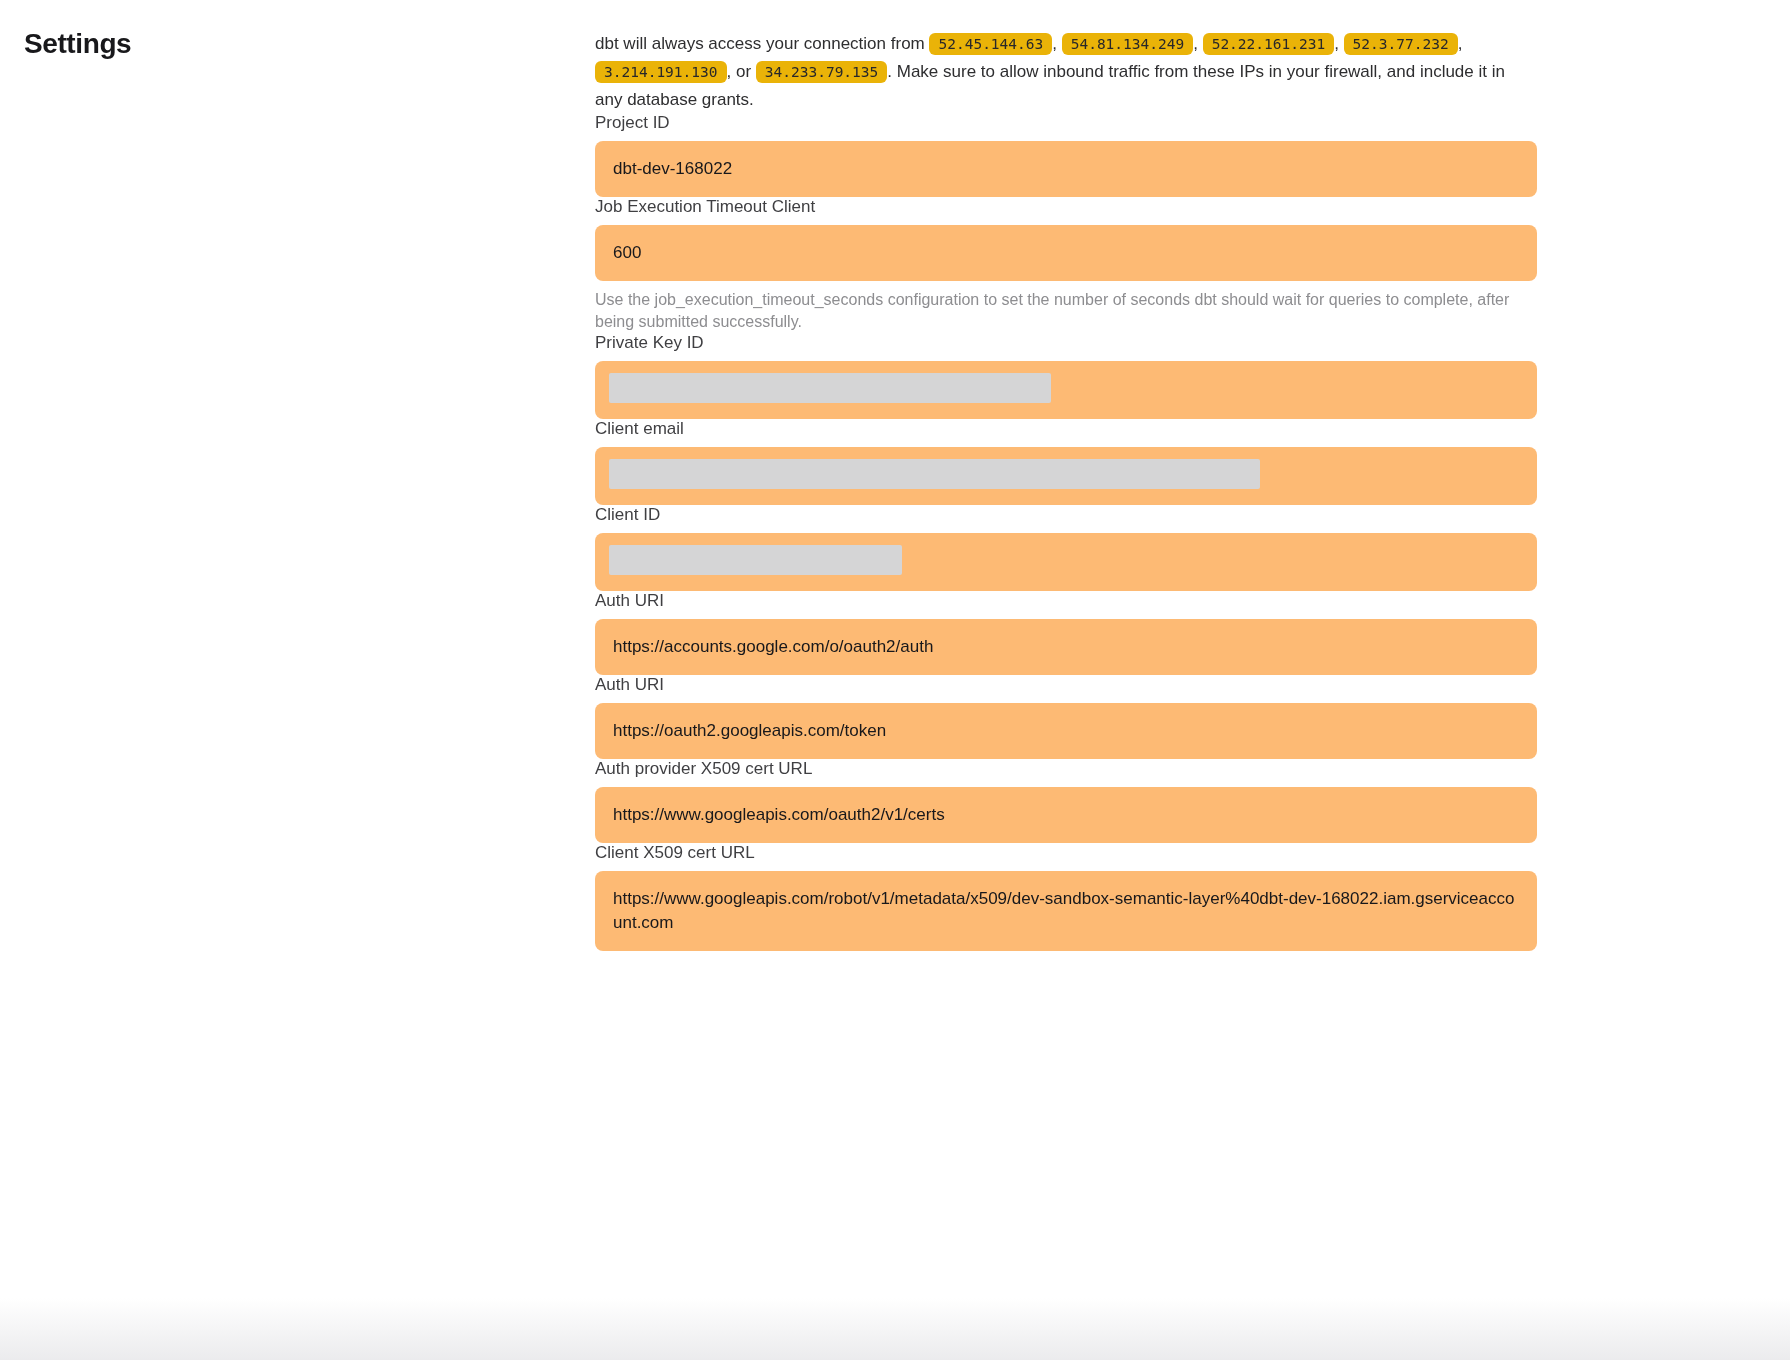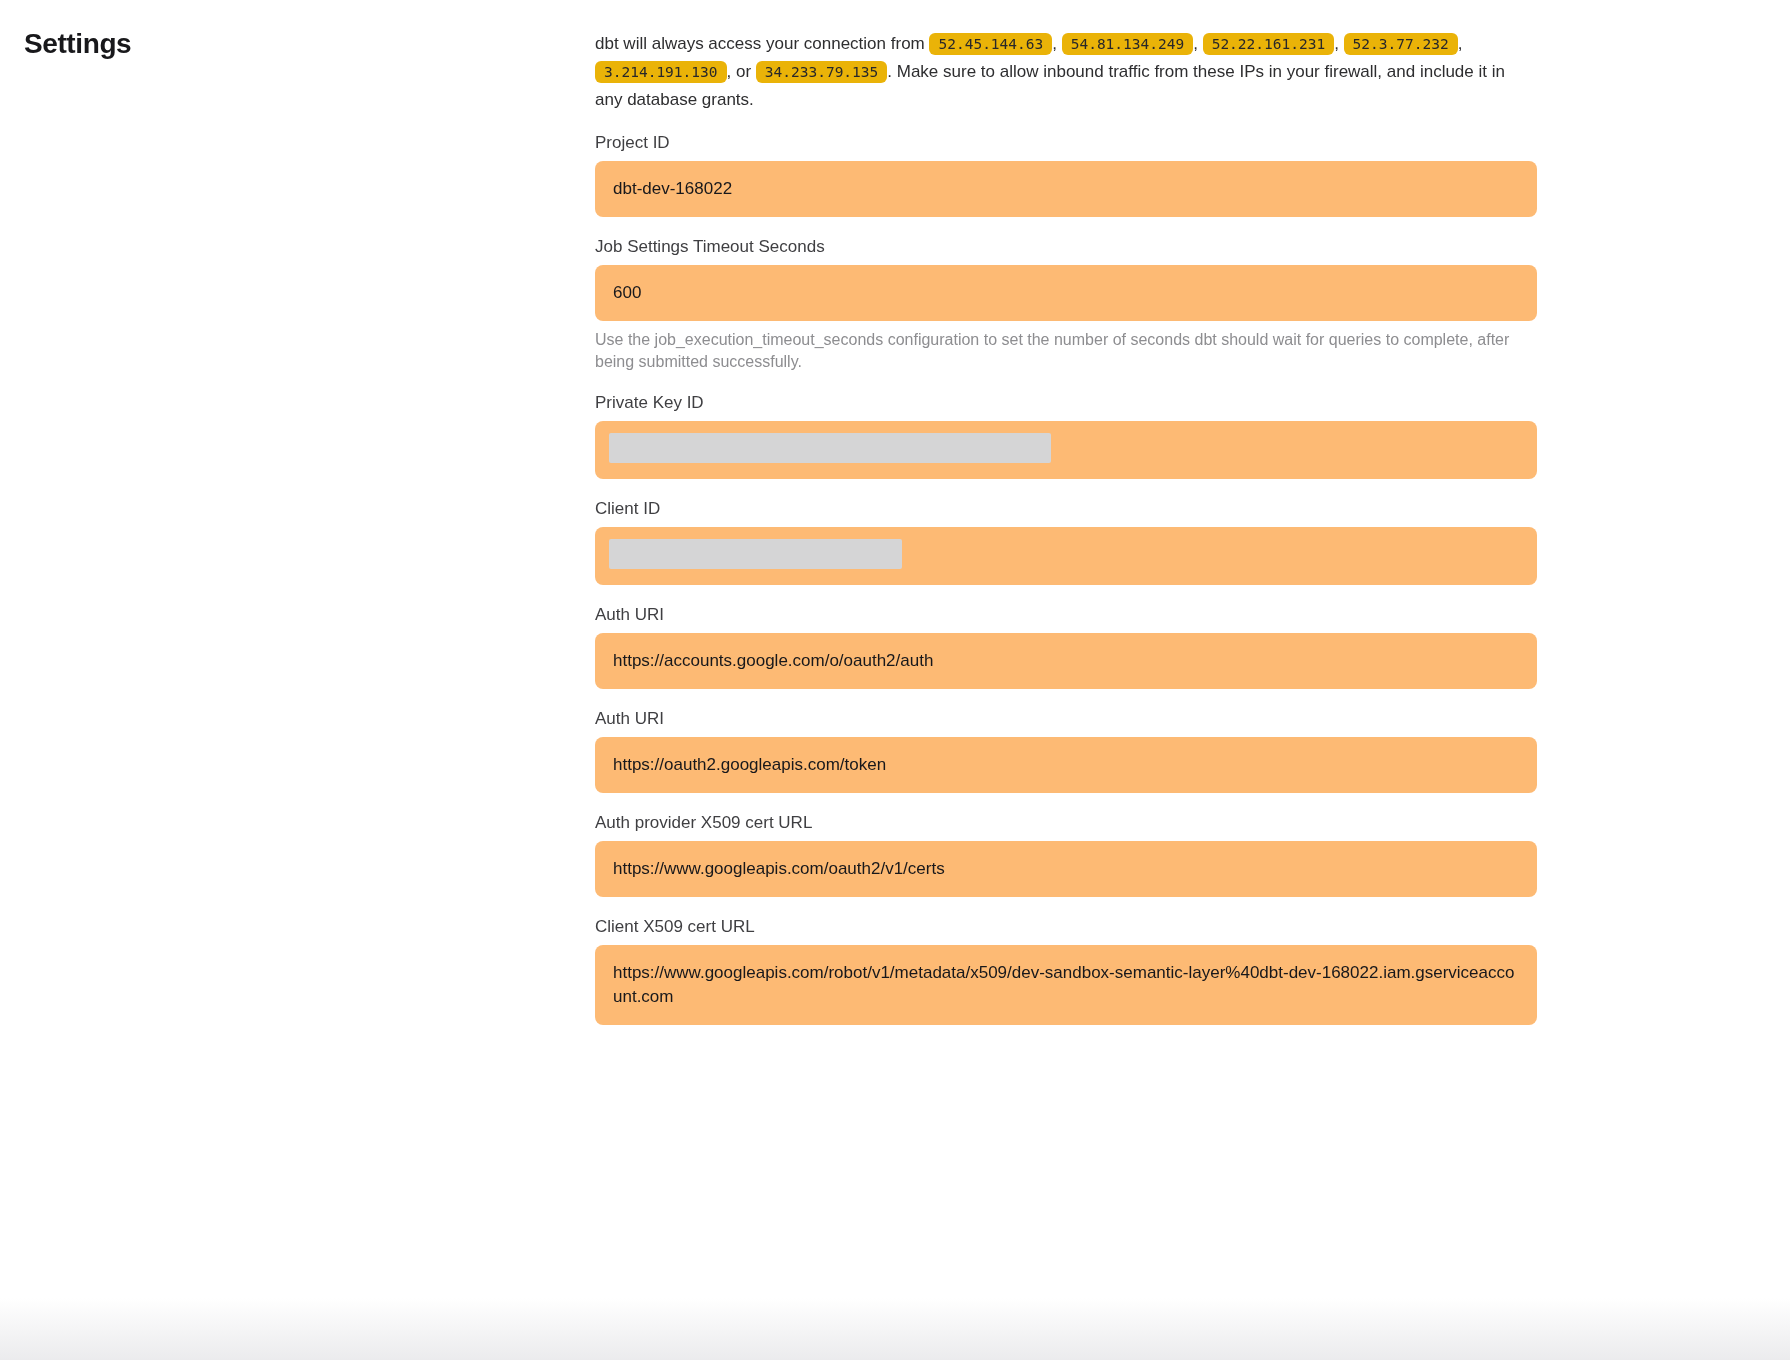--- a/index.html
+++ b/index.html
@@ -36,21 +36,20 @@
   .ip-pill {
     font-family: "DejaVu Sans Mono", "Liberation Mono", monospace;
     font-size: 14.5px;
     color: #27272a;
     background: #eab308;
     border-radius: 6px;
     padding: 3px 9px;
     white-space: nowrap;
   }
   .field-label {
-    margin-top: 20px;
     margin-bottom: 8px;
     font-size: 17px;
     font-weight: 500;
     color: #3f3f42;
   }
   .field-input {
     width: 100%;
     min-height: 54px;
     background: #fdba74;
     border-radius: 8px;
@@ -101,35 +100,41 @@
     <p class="intro"><span>dbt will always access your connection from </span><code class="ip-pill">52.45.144.63</code><span>, </span><code class="ip-pill">54.81.134.249</code><span>, </span><code class="ip-pill">52.22.161.231</code><span>, </span><code class="ip-pill">52.3.77.232</code><span>, </span><code class="ip-pill">3.214.191.130</code><span>, or </span><code class="ip-pill">34.233.79.135</code><span>. Make sure to allow inbound traffic from these IPs in your firewall, and include it in any database grants.</span></p>
 
     <div class="form-row">
       <div class="field-label">Project ID</div>
       <div class="field-input">
         <span class="field-value">dbt-dev-168022</span>
       </div>
     </div>
 
     <div class="form-row">
-      <div class="field-label">Job Settings Timeout Seconds</div>
+      <div class="field-label">Job Execution Timeout Client</div>
       <div class="field-input">
         <span class="field-value">600</span>
       </div>
       <div class="helper-text">Use the job_execution_timeout_seconds configuration to set the number of seconds dbt should wait for queries to complete, after being submitted successfully.</div>
     </div>
 
     <div class="form-row">
       <div class="field-label">Private Key ID</div>
       <div class="field-input">
         <span class="redact-bar" style="width:442px"></span>
       </div>
     </div>
 
 
+    <div class="form-row">
+      <div class="field-label">Client email</div>
+      <div class="field-input">
+        <span class="redact-bar" style="width:651px"></span>
+      </div>
+    </div>
 
     <div class="form-row">
       <div class="field-label">Client ID</div>
       <div class="field-input">
         <span class="redact-bar" style="width:293px"></span>
       </div>
     </div>
 
     <div class="form-row">
       <div class="field-label">Auth URI</div>

